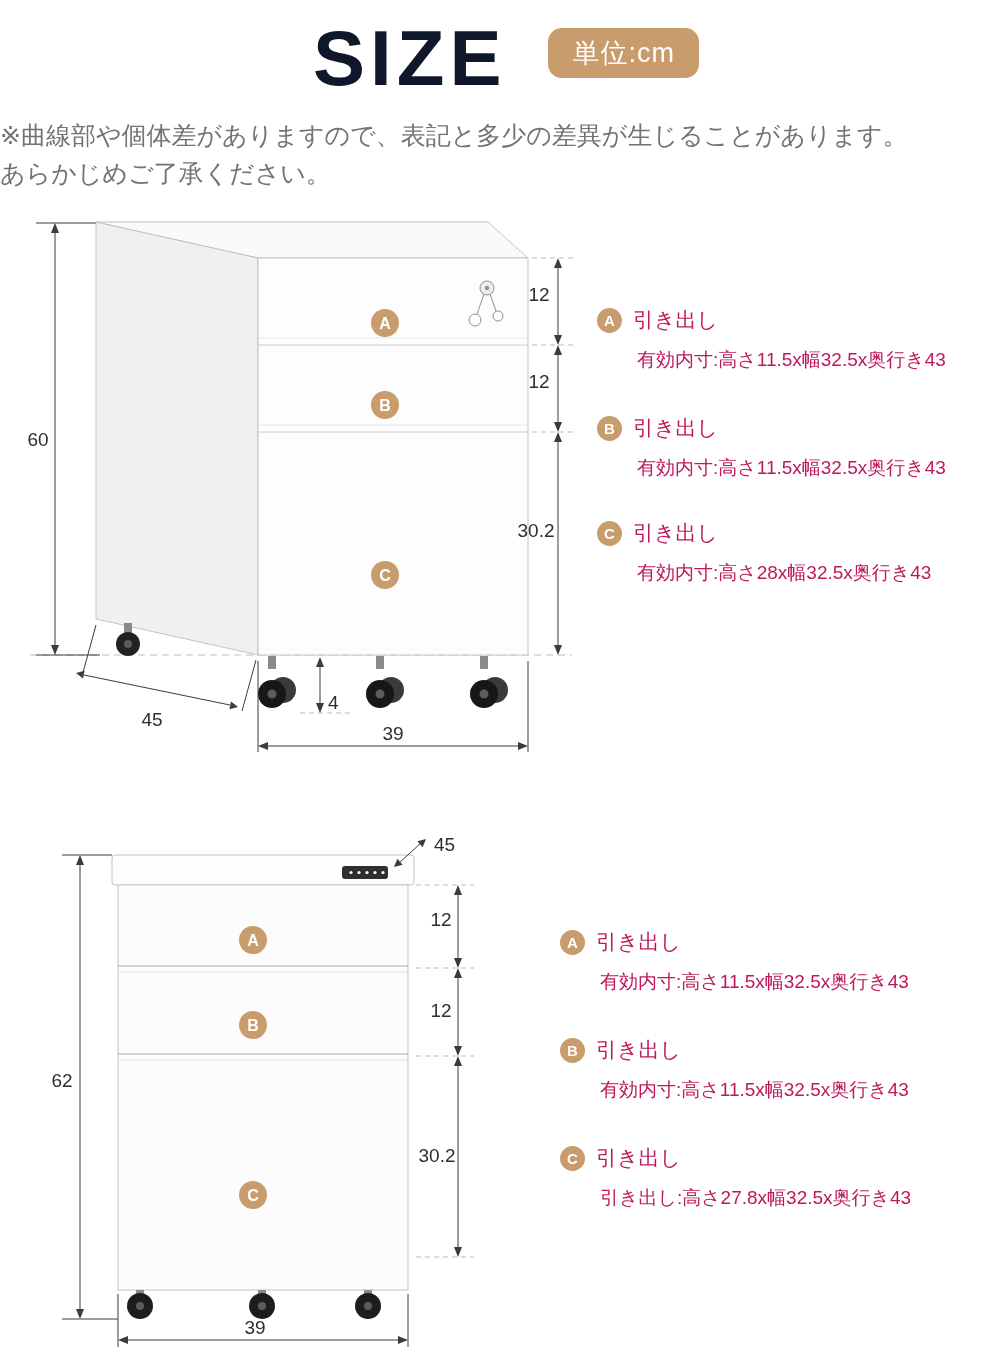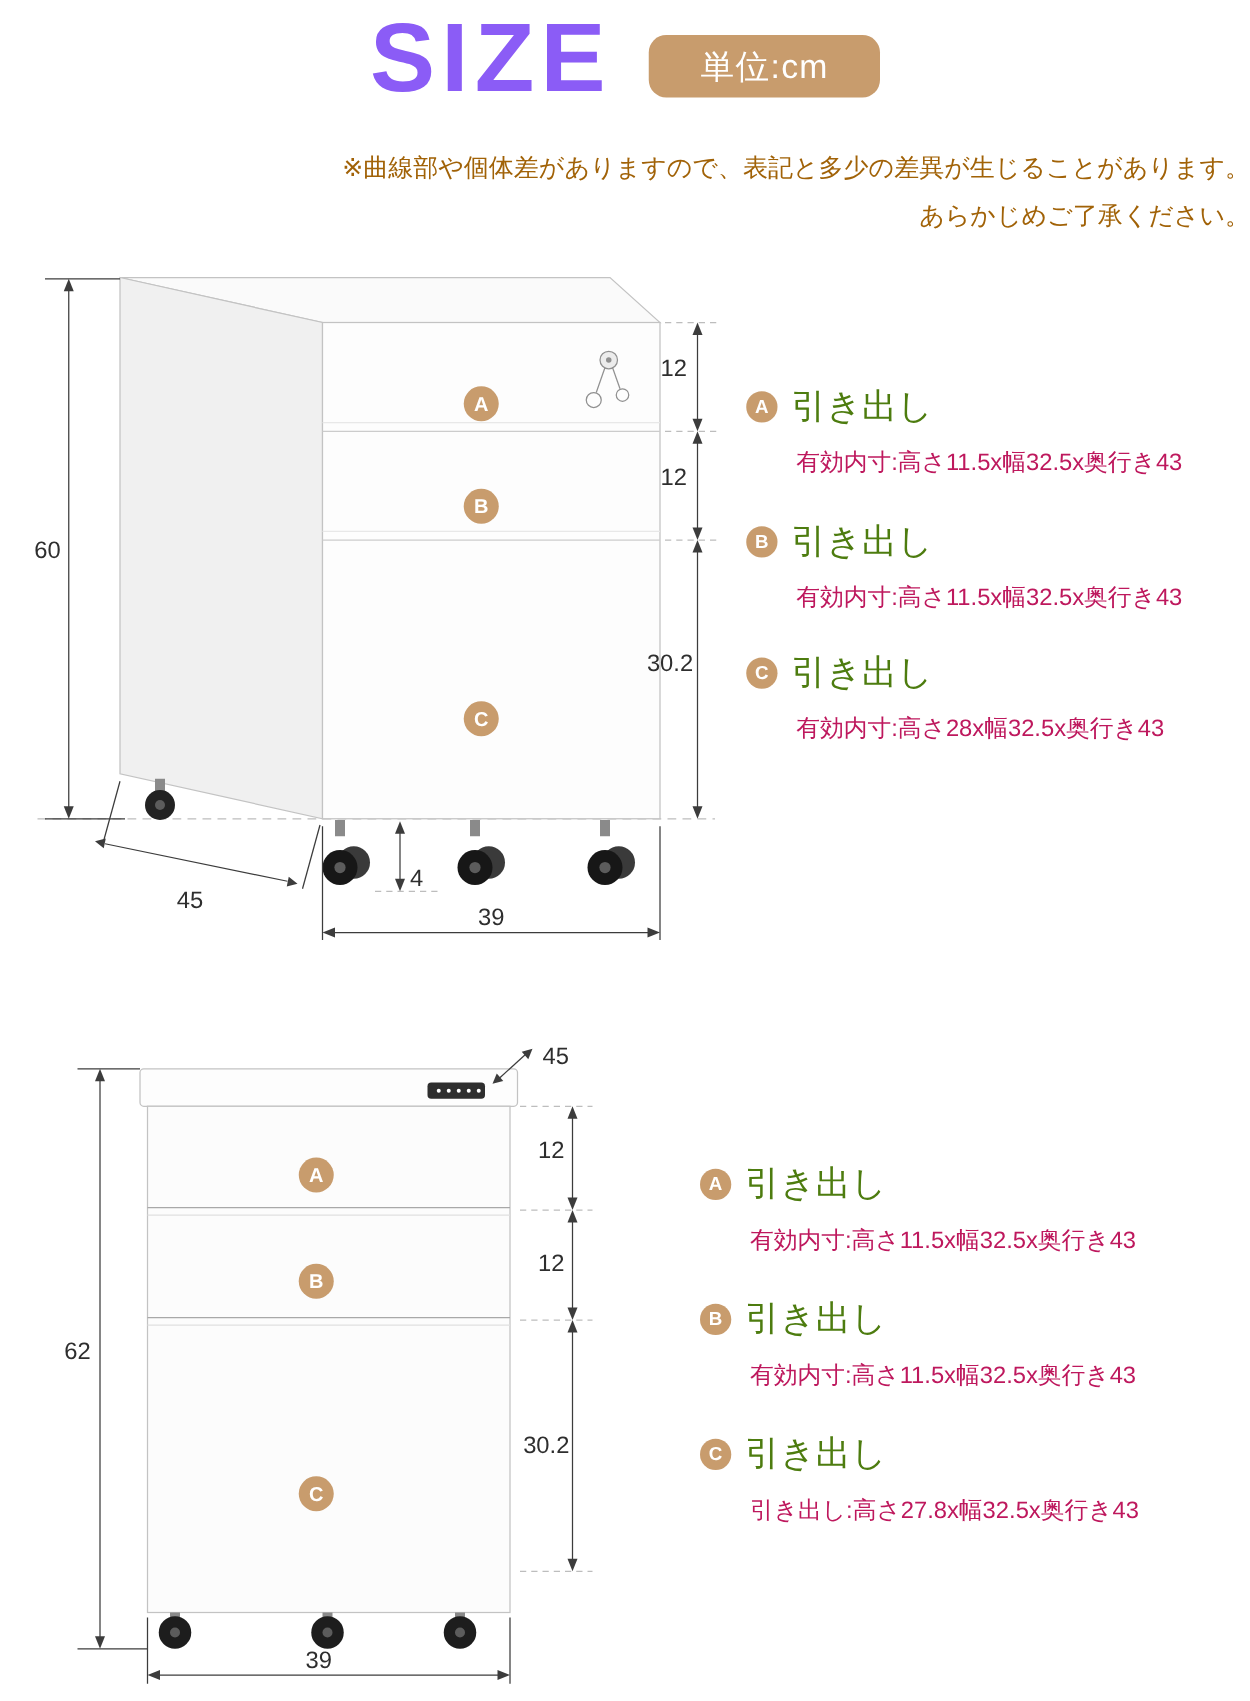--- a/index.html
+++ b/index.html
@@ -1,31 +1,31 @@
 <!DOCTYPE html>
 <html><head>
 <meta charset="utf-8">
 <style>
   html,body{margin:0;padding:0;}
   body{width:1000px;height:1361px;background:#ffffff;position:relative;overflow:hidden;
        font-family:"Liberation Sans","DejaVu Sans",sans-serif;color:#333;}
   .header{position:absolute;top:6px;left:0;width:100%;display:flex;justify-content:center;align-items:flex-start;gap:30px;}
-  .title{font-size:78px;font-weight:bold;color:#8b5cf6;letter-spacing:5px;line-height:1.05;margin:0;}
-  .badge{background:#c89c6d;color:#fff;font-size:27px;padding:7px 41px;border-radius:14px;margin-top:22px;letter-spacing:1px;white-space:nowrap;}
-  .disclaimer{position:absolute;top:116px;left:0;width:100%;text-align:right;font-size:20px;color:#a16207;line-height:38px;}
+  .title{font-size:78px;font-weight:bold;color:#0f172a;letter-spacing:5px;line-height:1.05;margin:12px;}
+  .badge{background:#c89c6d;color:#fff;font-size:27px;padding:7px 24px;border-radius:14px;margin-top:22px;letter-spacing:1px;white-space:nowrap;}
+  .disclaimer{position:absolute;top:116px;left:0;width:100%;text-align:left;font-size:25px;color:#737373;line-height:38px;}
   svg{position:absolute;left:0;}
   #svg-top{top:195px;}
   #svg-front{top:820px;}
   svg text{font-family:"Liberation Sans","DejaVu Sans",sans-serif;font-size:19px;fill:#2e2e2e;stroke:none;}
   svg text.badge-letter{font-size:16px;font-weight:bold;fill:#ffffff;}
   .legend-item{position:absolute;width:400px;}
   .legend-head{display:flex;align-items:center;gap:11px;}
   .legend-badge{width:25px;height:25px;border-radius:50%;background:#c89c6d;color:#fff;font-size:15px;font-weight:bold;
                 display:flex;align-items:center;justify-content:center;flex:0 0 25px;}
-  .legend-title{font-size:28px;color:#4d7c0f;}
+  .legend-title{font-size:21px;color:#be185d;}
   .legend-spec{font-size:19px;color:#be185d;margin:13px 0 0 40px;white-space:nowrap;}
 </style>
 </head>
 <body>
 
 <div class="header">
   <h1 class="title">SIZE</h1>
   <span class="badge" style="background-color: rgb(200, 156, 109);">単位:cm</span>
 </div>
 <div class="disclaimer">

